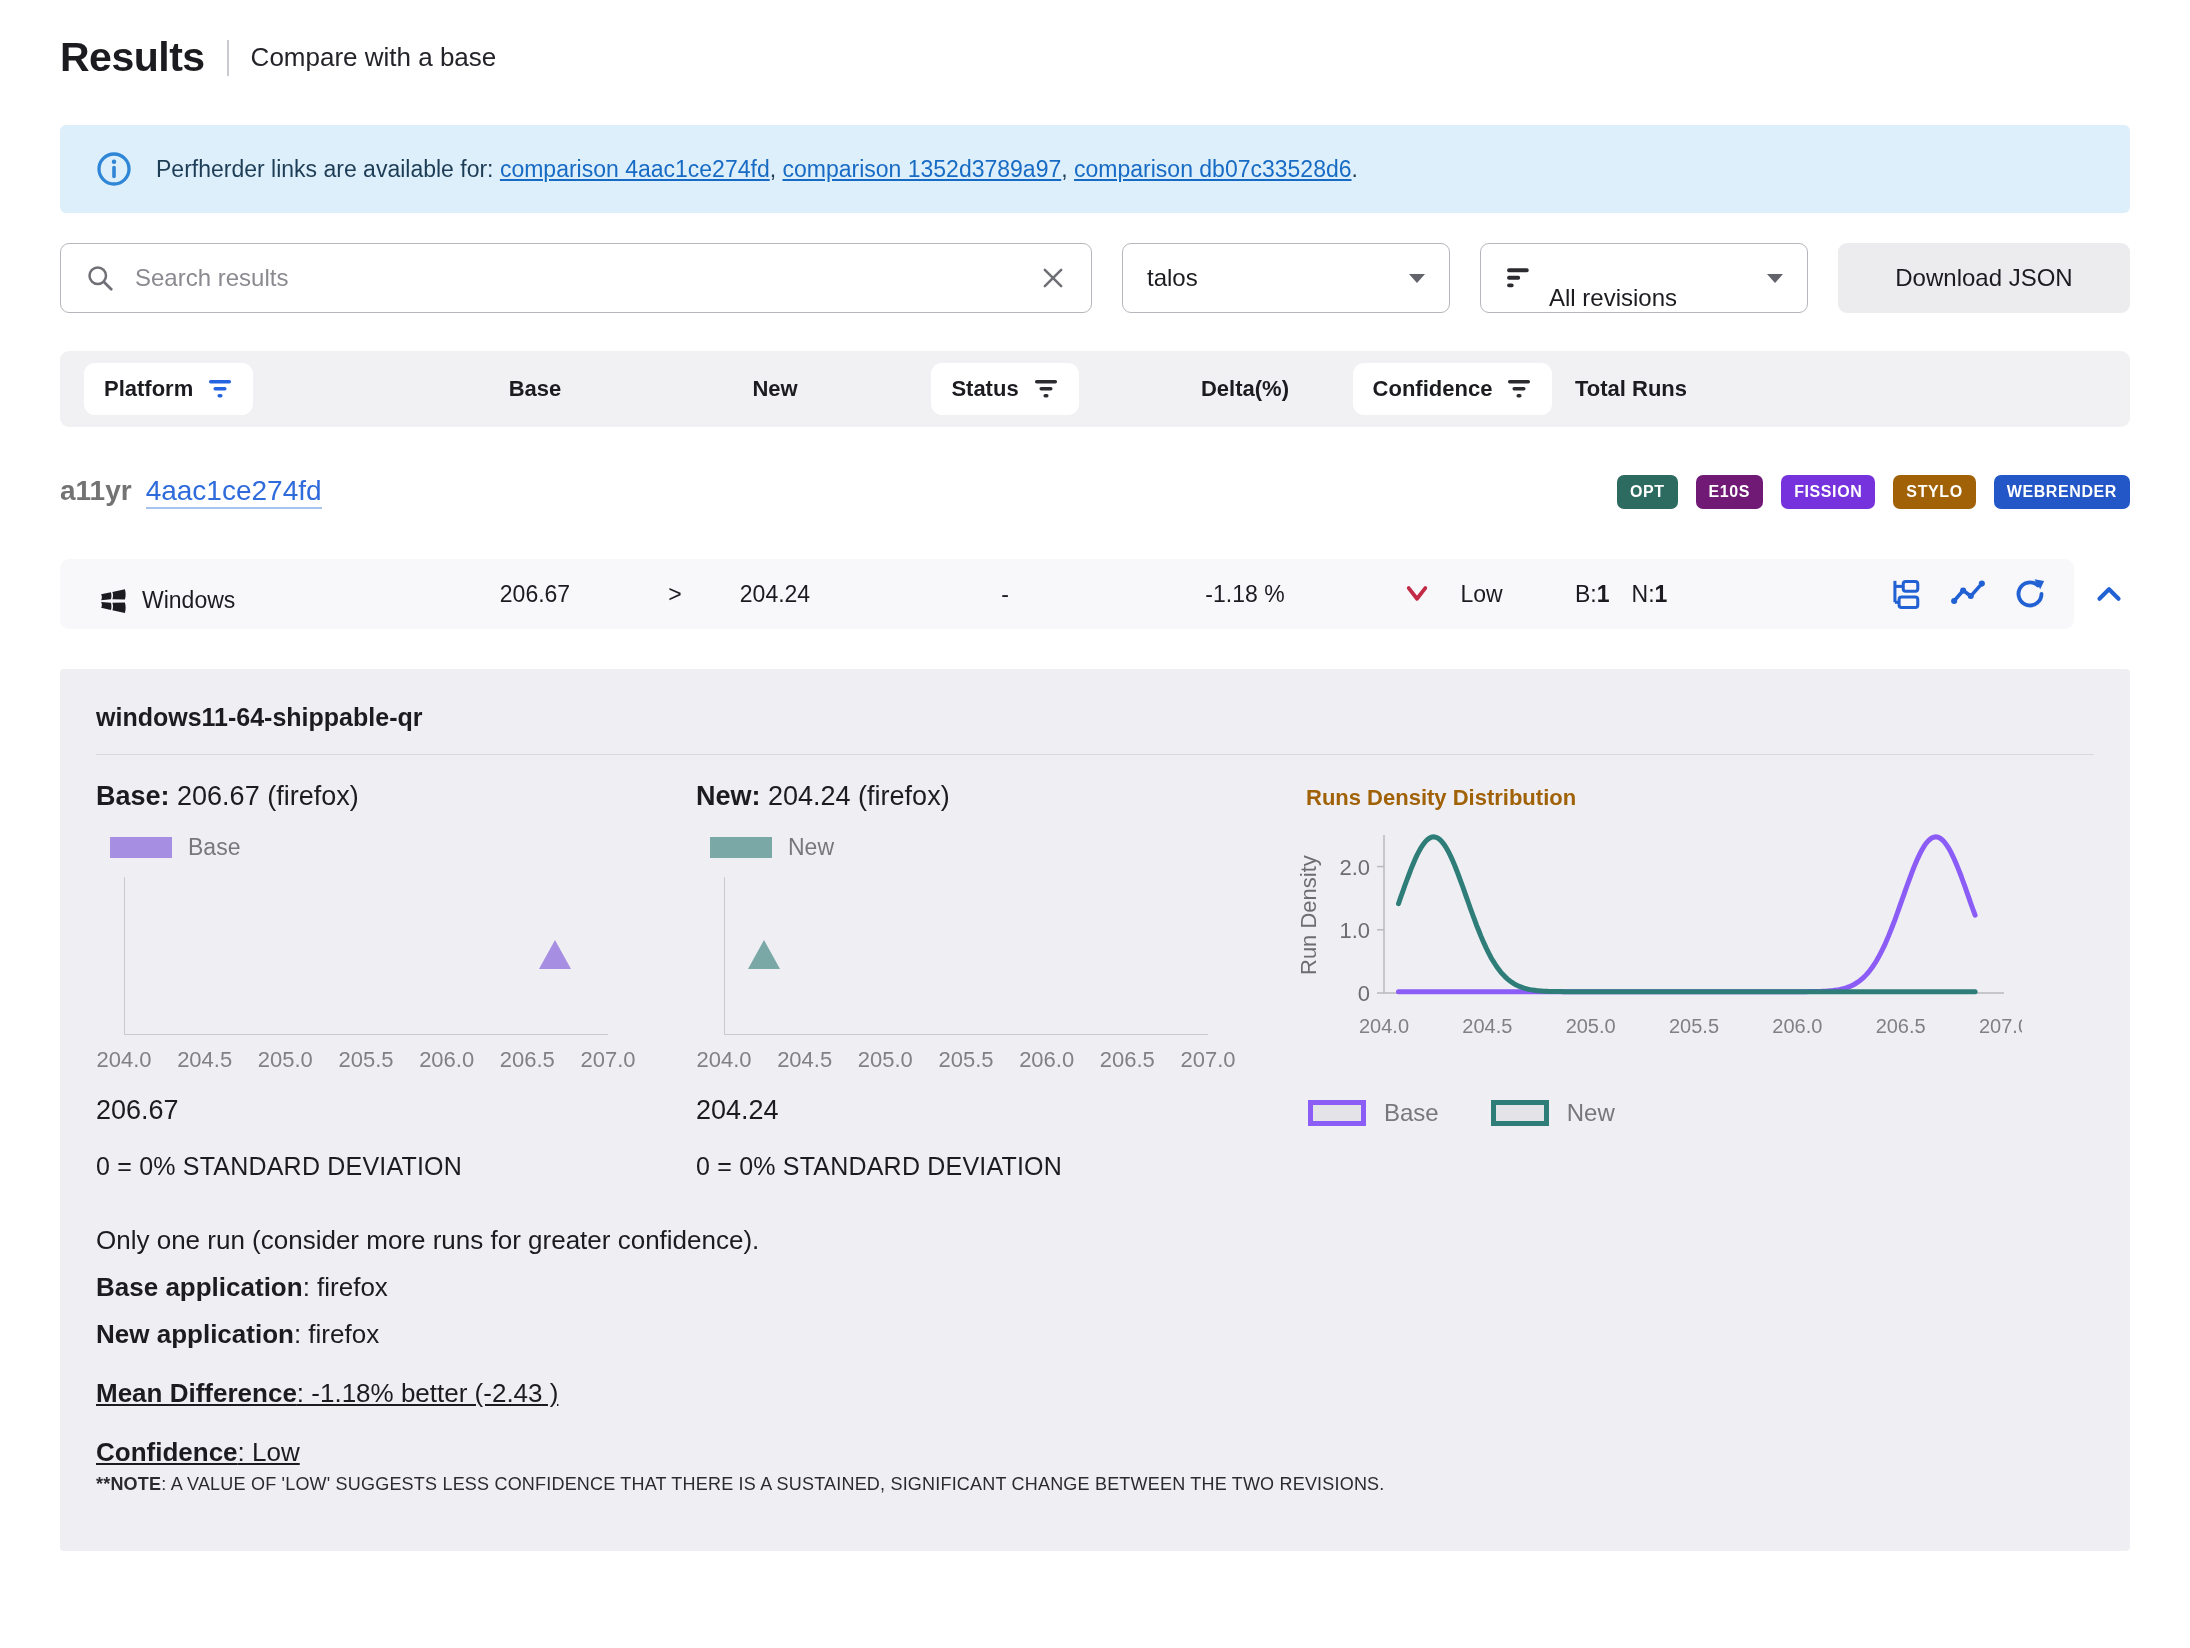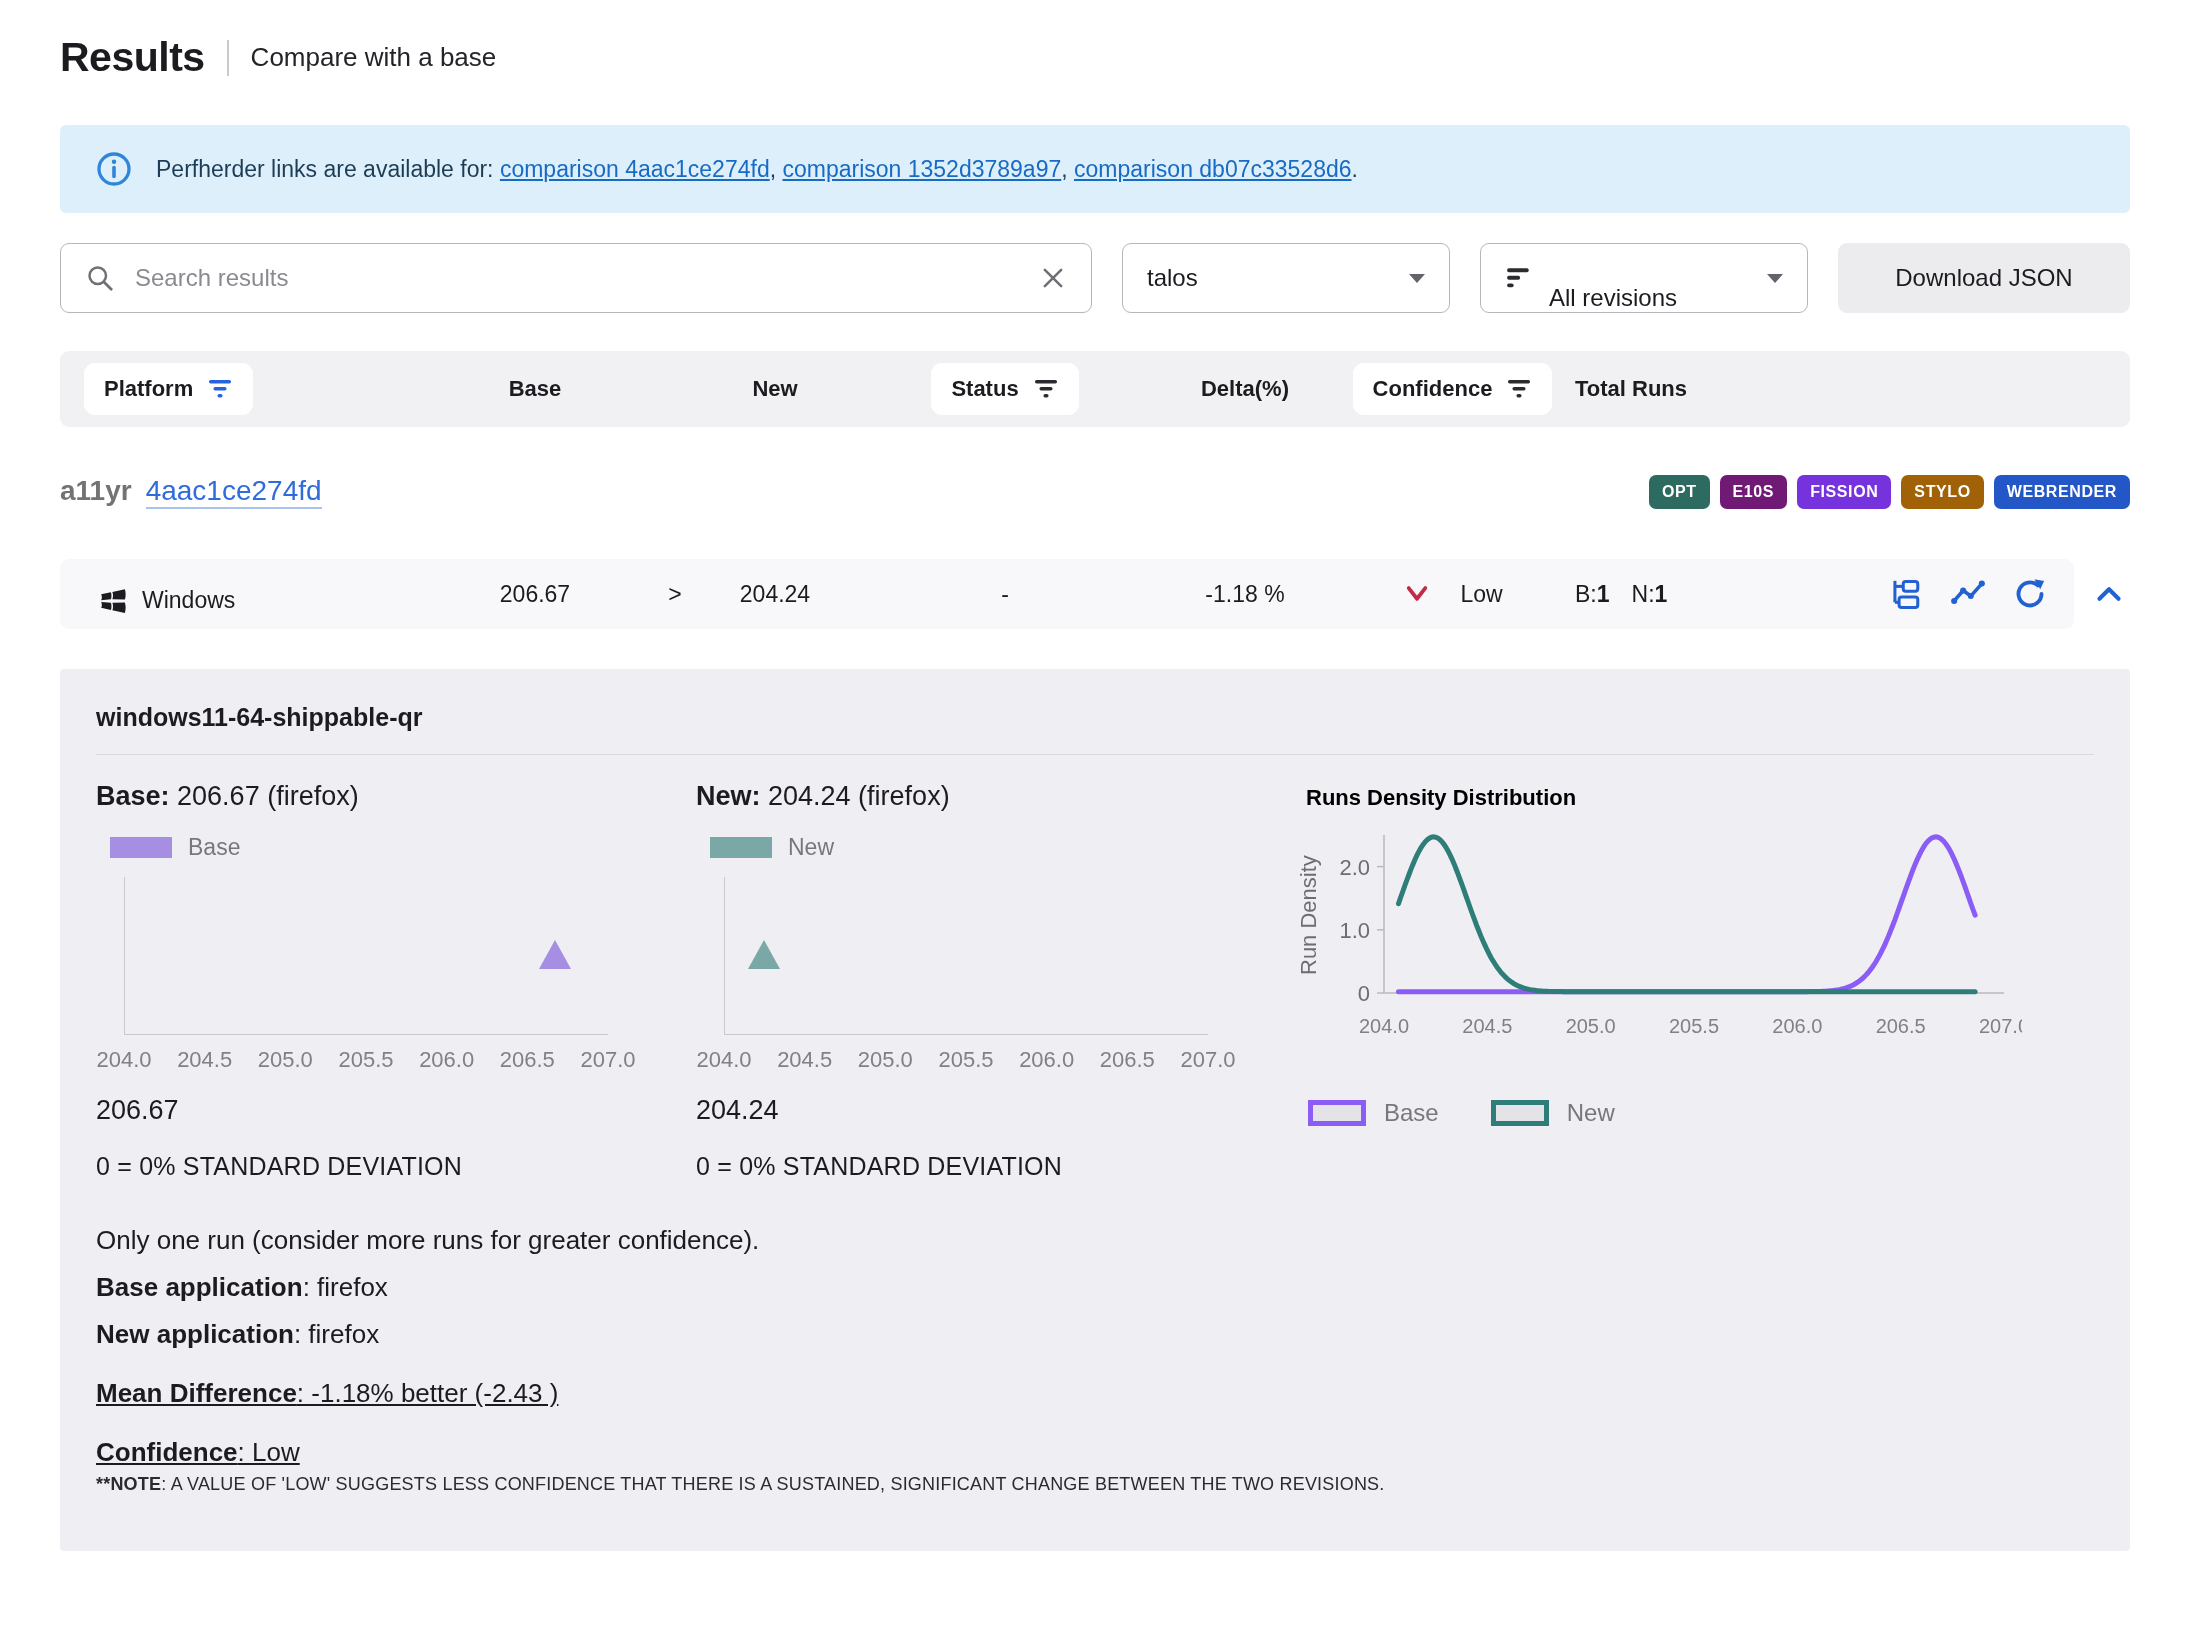--- a/index.html
+++ b/index.html
@@ -58,21 +58,21 @@
     display: inline-flex; align-items: center; gap: 14px; padding: 0 20px;
     font-size: 22px; font-weight: 700; font-family: inherit; color: #1b1b20; cursor: pointer;
   }
   .cell-left { padding-left: 24px; }
   .c-center { justify-self: center; }
   
   .group-row { display: flex; align-items: center; justify-content: space-between; margin-bottom: 50px; }
   .group-links { display: flex; align-items: baseline; gap: 14px; }
   a.suite-link { font-size: 28px; font-weight: 800; color: #737373; text-decoration: none; cursor: pointer; }
   a.rev-link { font-size: 28px; color: #2f6bdb; text-decoration: none; border-bottom: 2px solid #a9c3ef; cursor: pointer; }
-  .badge-list { display: flex; gap: 10px; }
+  .badge-list { display: flex; gap: 18px; }
   .badge {
     color: #fff; font-size: 16px; font-weight: 700; letter-spacing: 0.6px;
     padding: 8px 13px; border-radius: 7px;
   }
   
   .row-wrap { display: flex; align-items: center; gap: 14px; margin-bottom: 40px; }
   .result-row { flex: 1; background: #f8f8fa; border-radius: 9px; height: 70px; font-size: 23px; }
   .platform-cell { display: flex; align-items: center; gap: 14px; padding-left: 38px; margin-top: 13px; }
   .conf-cell { display: flex; align-items: center; gap: 28px; justify-content: center; }
   .runs-cell { display: flex; gap: 22px; }
@@ -104,21 +104,21 @@
   }
   .mini-ticks { position: relative; height: 36px; margin: 12px 48px 0 28px; }
   .mini-ticks span {
     position: absolute; transform: translateX(-50%); top: 0;
     font-size: 22px; color: #808086; white-space: nowrap;
   }
   .mean-value { font-size: 27px; margin-top: 12px; }
   .stddev { font-size: 25px; margin-top: 26px; letter-spacing: 0.2px; }
   
   .density-col { flex: 1; padding-top: 4px; }
-  .density-col h3 { font-size: 22px; font-weight: 700; color: #000000; margin-bottom: 10px; padding-left: 10px; }
+  .density-col h3 { font-size: 22px; font-weight: 700; color: #a16207; margin-bottom: 10px; padding-left: 10px; }
   .chart-row { display: flex; align-items: stretch; }
   .y-axis-label {
     writing-mode: vertical-rl; transform: rotate(180deg);
     font-size: 22px; color: #6c6c72; text-align: center; height: 180px; margin-top: 4px;
   }
   .ax-tick-x { fill: #808086; font-size: 20px; font-family: "Liberation Sans", sans-serif; }
   .ax-tick-y { fill: #6c6c72; font-size: 22px; font-family: "Liberation Sans", sans-serif; }
   .density-legend { display: flex; gap: 52px; margin-top: 40px; padding-left: 12px; }
   .dl-item { display: flex; align-items: center; gap: 18px; }
   .dl-box { width: 58px; height: 26px; border: 5px solid #8b5cf6; background: #e3e3e8; display: inline-block; }

